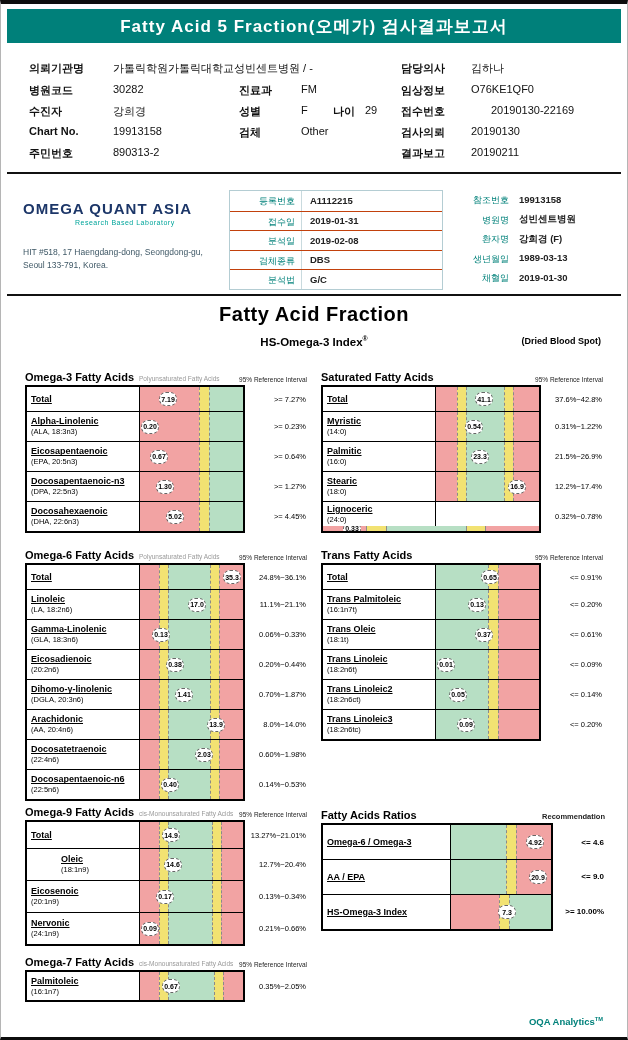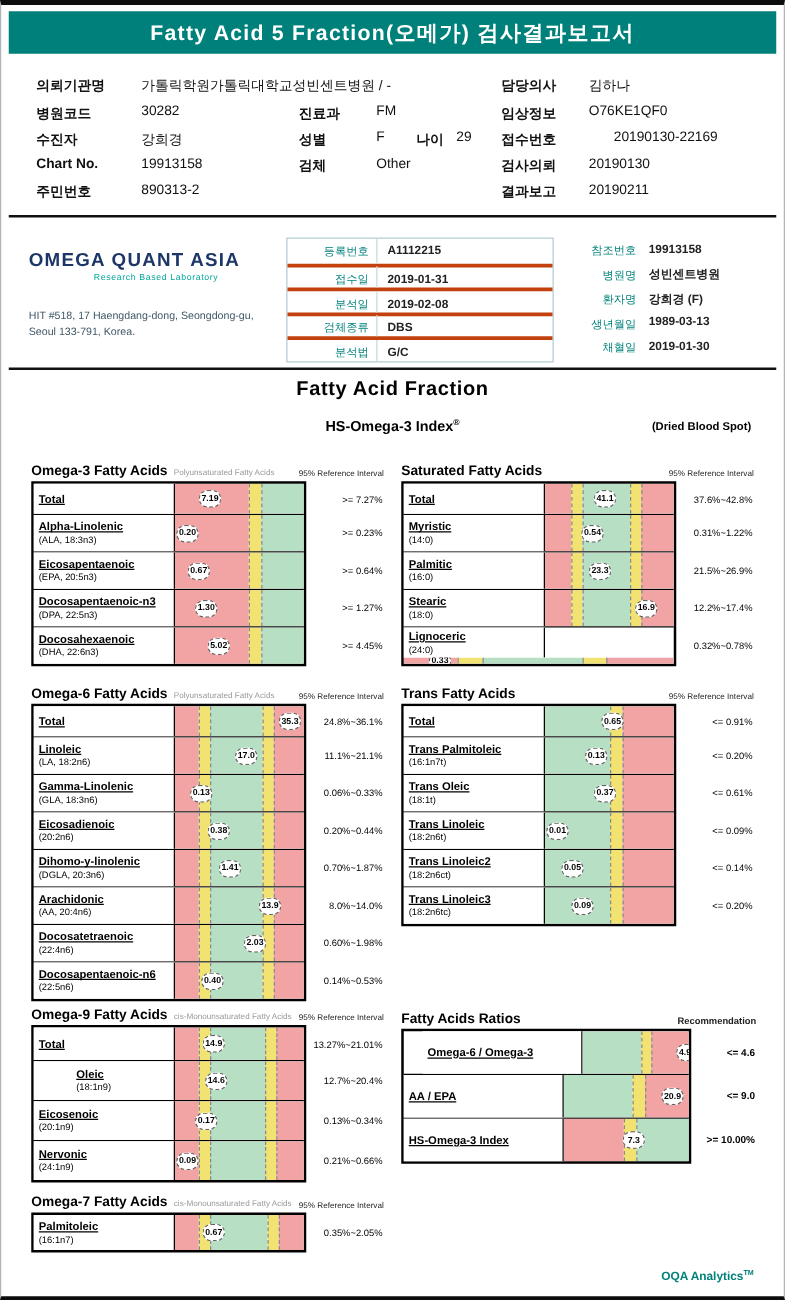--- a/index.html
+++ b/index.html
@@ -13,31 +13,31 @@
   .pl { position:absolute; font-size:11px; font-weight:bold; color:#111; white-space:nowrap; }
   .pv { position:absolute; font-size:11px; color:#111; white-space:nowrap; }
   .hline { position:absolute; left:6px; right:6px; background:#111; }
   
   .logo-main { position:absolute; left:22px; top:196px; font-size:15px; font-weight:bold;
                color:#1c3668; letter-spacing:1px; white-space:nowrap; }
   .logo-sub { position:absolute; left:74px; top:215px; font-size:7px; color:#00a59b; letter-spacing:.5px; }
   .lab-addr { position:absolute; left:22px; top:242px; font-size:8.5px; color:#3f5866; line-height:1.55; }
   .labmid { position:absolute; left:228px; top:186px; width:214px; border:1px solid #b4cdd3; }
   .lmrow { display:flex; height:19.5px; }
-  .lmrow + .lmrow { border-top:3px solid #c2410c;align-items:center; }
+  .lmrow + .lmrow { border-top:1px solid #c2410c; }
   .lml { width:72px; text-align:right; padding:4px 6px 0 0; color:#00817a; font-size:9px;
          border-right:1px solid #c9dade; }
   .lmv { padding:3.5px 0 0 8px; font-size:9.5px; font-weight:bold; color:#222; }
   .labright { position:absolute; left:458px; top:186px; width:152px; }
   .lrrow { display:flex; height:19.5px; }
   .lrl { width:58px; text-align:right; padding:4px 8px 0 0; color:#00817a; font-size:9px; }
   .lrv { padding:3.5px 0 0 2px; font-size:9.5px; font-weight:bold; color:#222; white-space:nowrap; }
   
   .rpt-title { position:absolute; left:0; top:299px; width:100%; text-align:center;
-               font-size:16px; font-weight:bold; letter-spacing:.5px; color:#000; }
+               font-size:20px; font-weight:bold; letter-spacing:.5px; color:#000; }
   .rpt-sub { position:absolute; left:0; top:331px; width:100%; text-align:center;
              font-size:11.5px; font-weight:bold; color:#000; }
   .rpt-note { position:absolute; right:26px; top:332px; font-size:9px; font-weight:bold; color:#000; }
   
   .section { position:absolute; }
   .sec-head { display:flex; align-items:flex-end; margin-bottom:2px; height:16px; }
   .sec-title { font-size:11px; font-weight:bold; color:#000; white-space:nowrap; }
   .sec-sub { font-size:6.5px; color:#999; margin:0 0 1px 5px; white-space:nowrap; }
   .sec-spacer { flex:1; }
   .sec-ref { font-size:6.5px; color:#222; white-space:nowrap; }
@@ -635,21 +635,21 @@
         </div>
       </div>
       <div class="section" style="left: 320px; top: 801px; width: 284px;">
         <div class="sec-head">
           <span class="sec-title">Fatty Acids Ratios</span>
           <span class="sec-spacer"></span>
           <span class="sec-ref bold">Recommendation</span>
         </div>
         <div class="sec-body">
           <div class="tbox" style="width: 232px;">
-            <div class="trow" style="height: 34px; padding-left: 15px;">
+            <div class="trow" style="height: 34px;">
               <div class="tlabel" style="width: 128px; flex: 0 0 auto;">
                 <div class="rname">Omega-6 / Omega-3</div>
               </div>
               <div class="tchart">
                 <div class="zone" style="width: 55%; background: rgb(183, 223, 196);"></div>
                 <div class="zone zb" style="width: 10%; background: rgb(242, 226, 114);"></div>
                 <div class="zone zb" style="width: 35%; background: rgb(242, 163, 163);"></div>
                 <div class="marker" style="left: 75px;">4.92</div>
               </div>
             </div>

